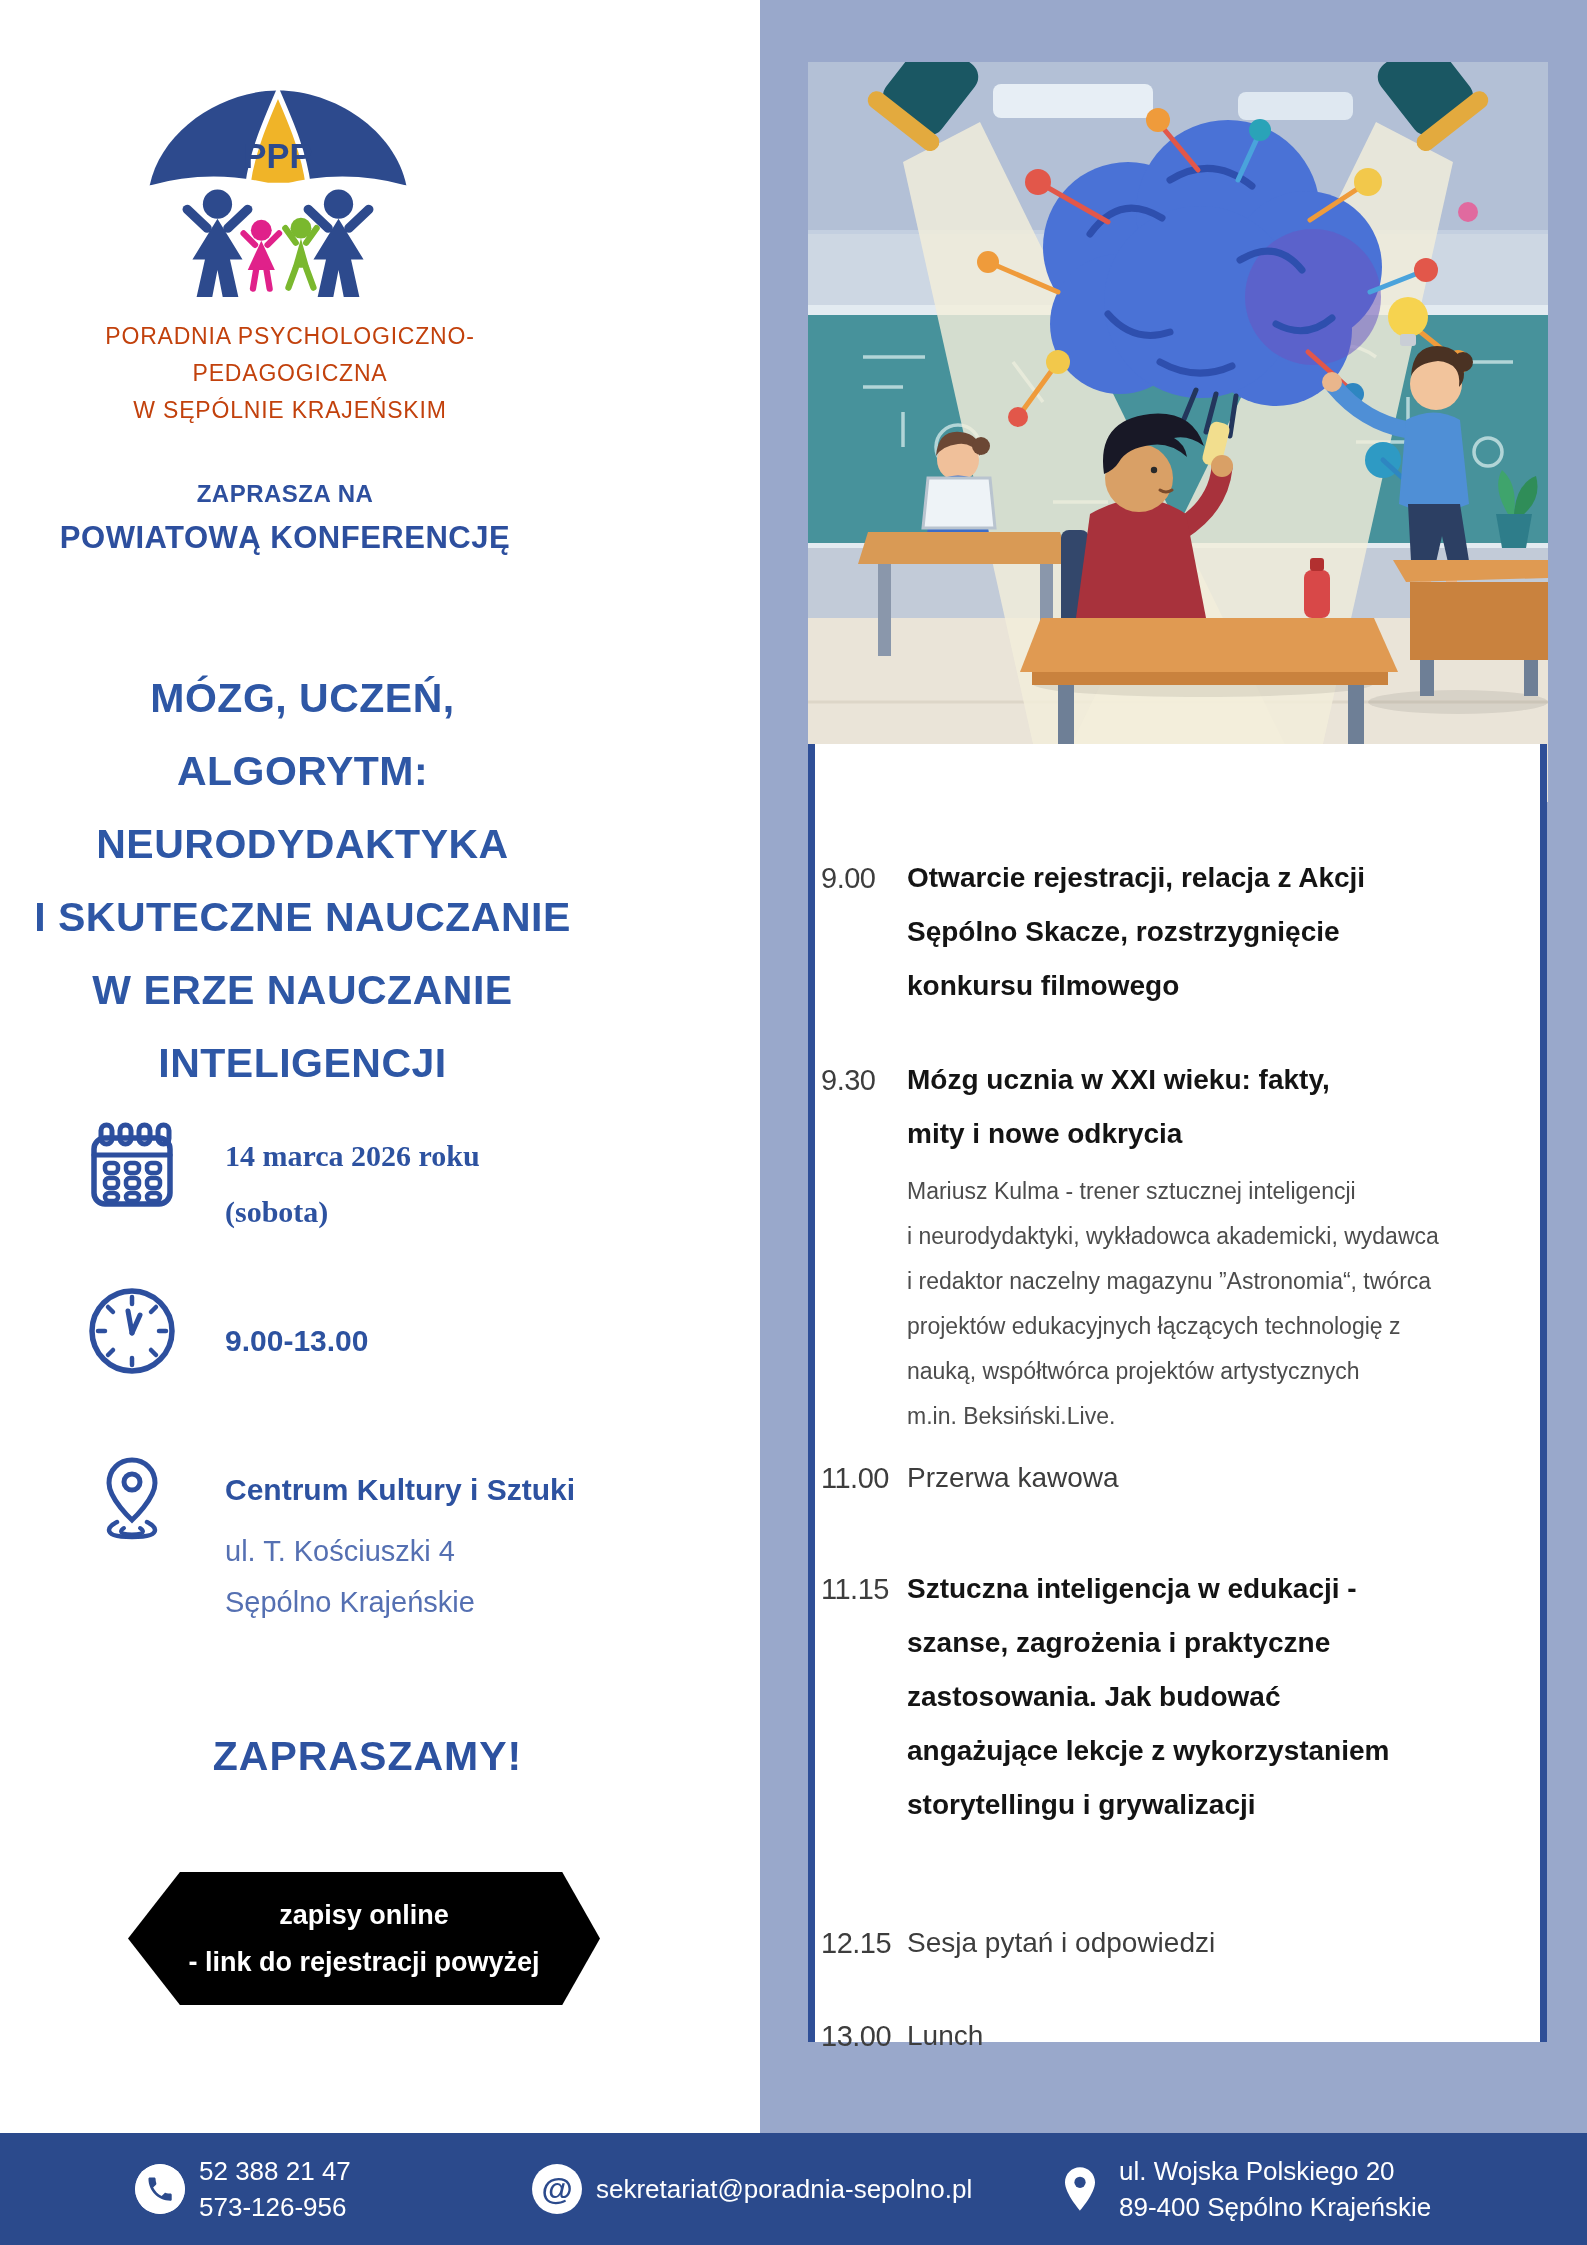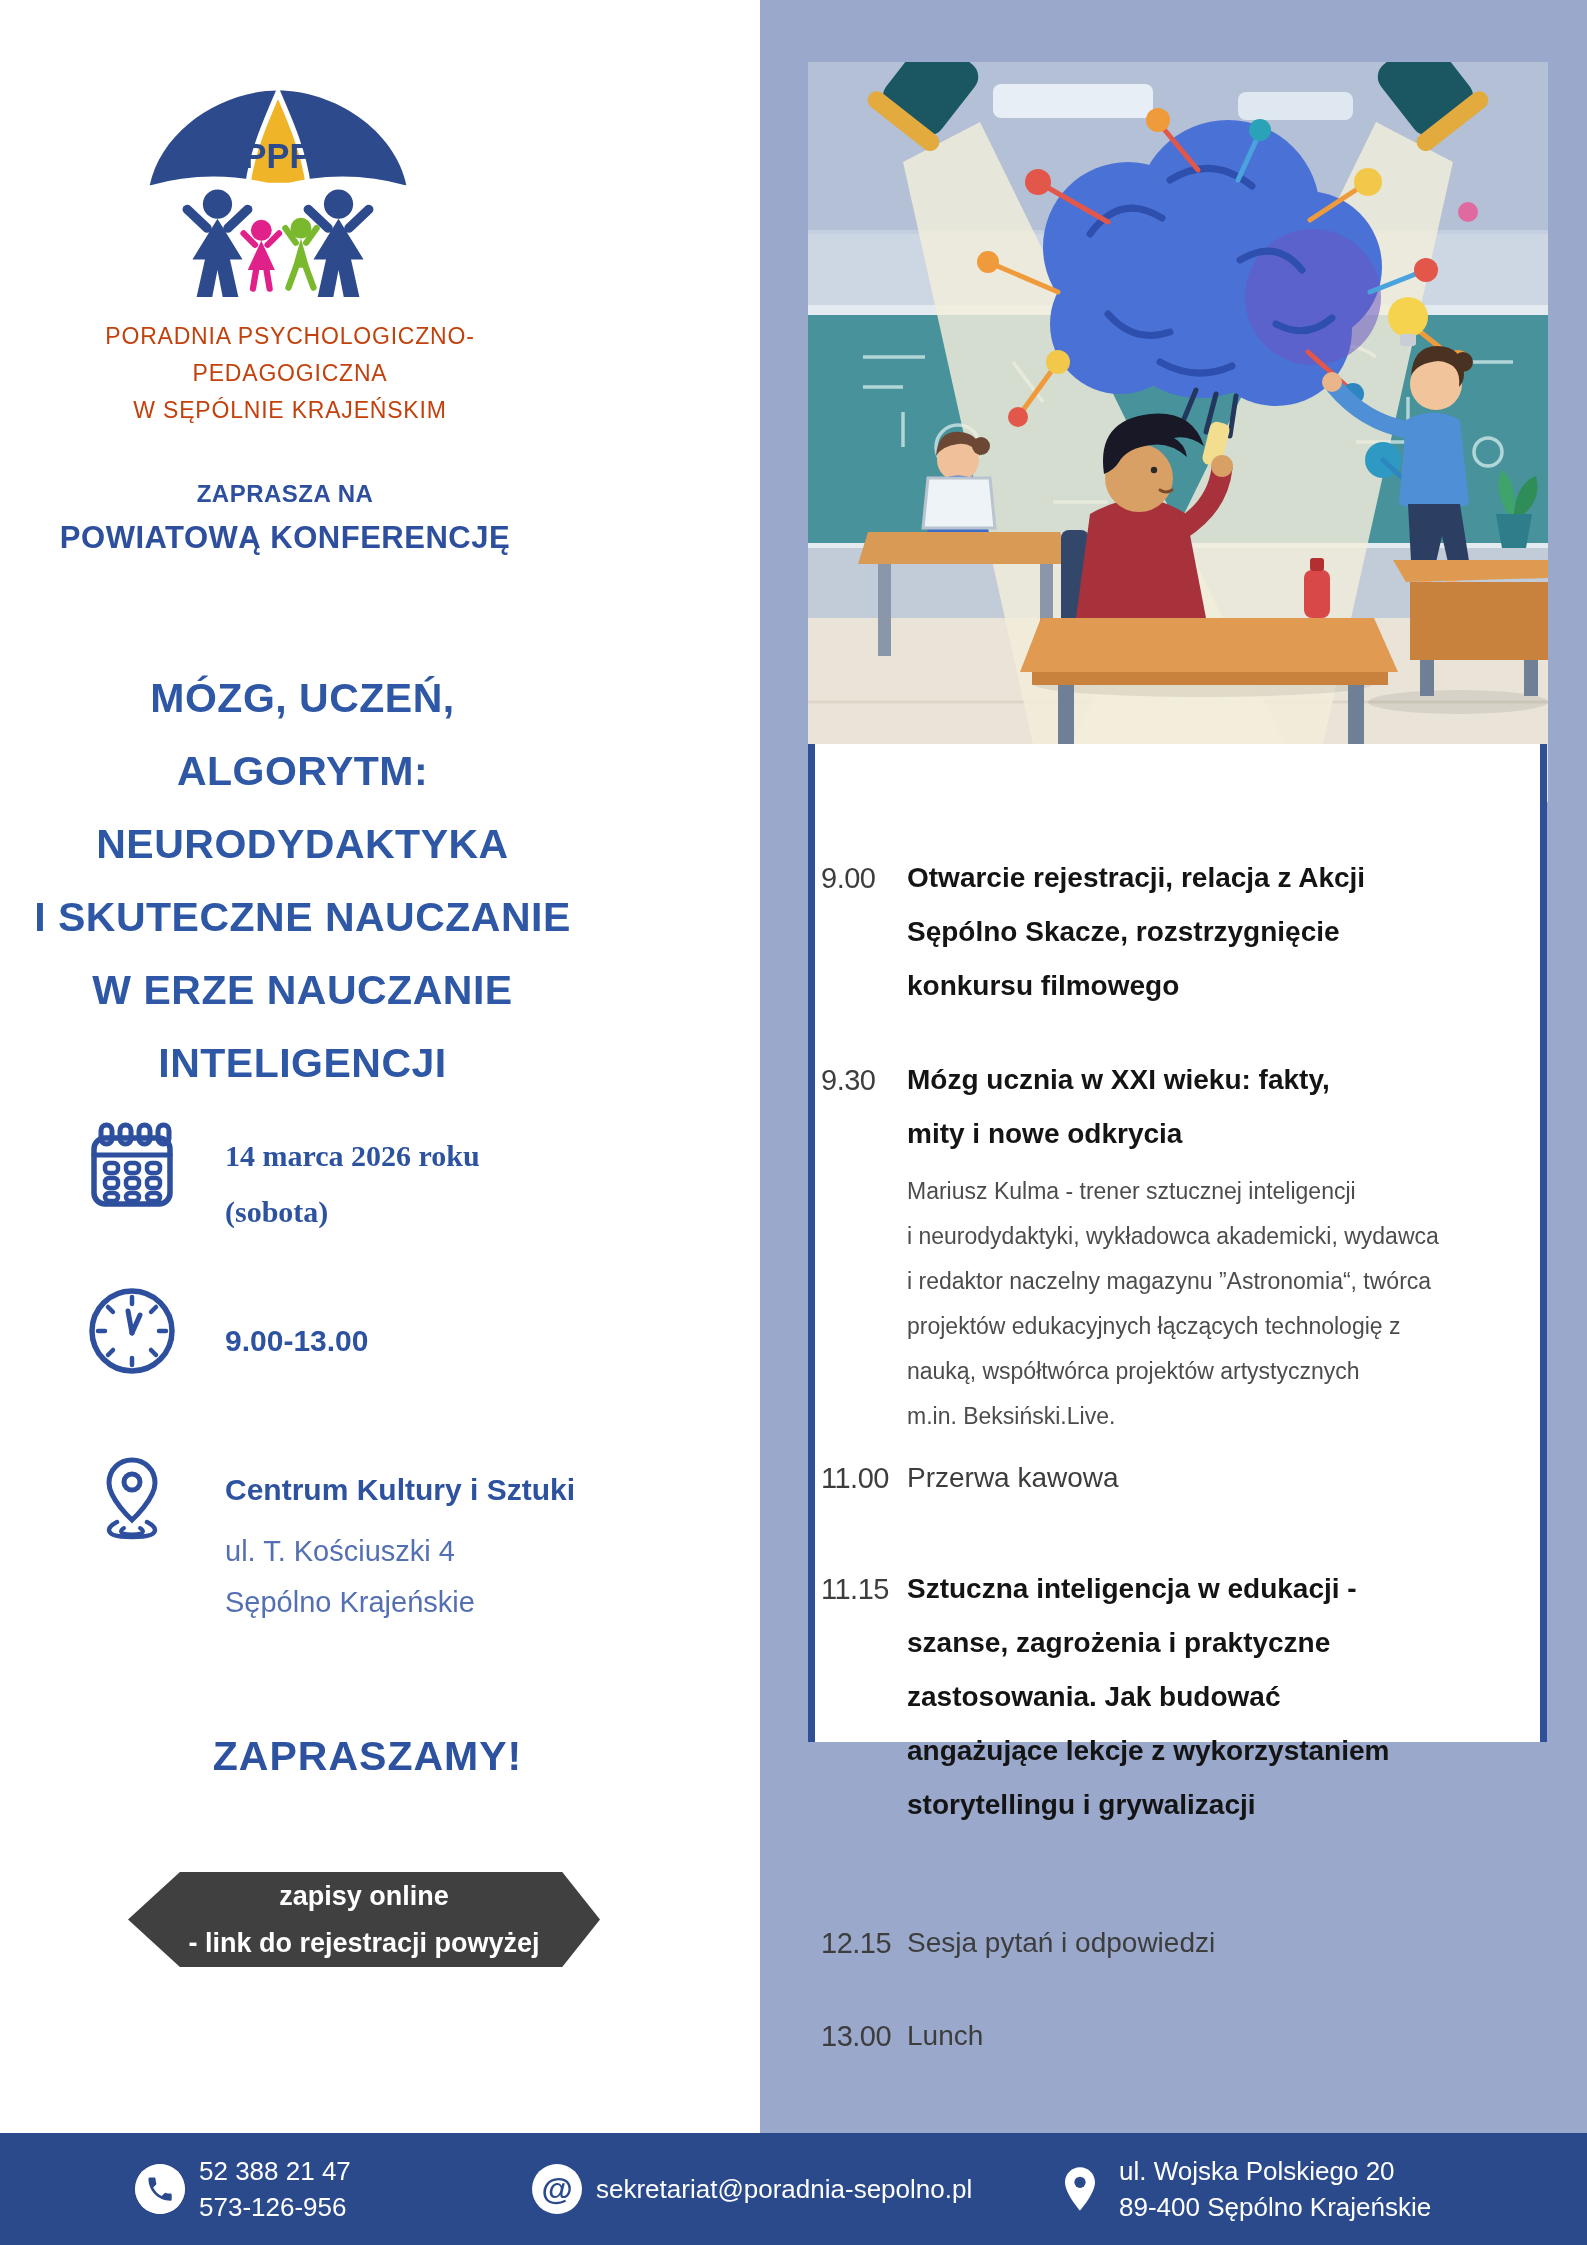--- a/index.html
+++ b/index.html
@@ -2,21 +2,21 @@
 <html><head>
 <meta charset="utf-8">
 <style>
   html,body{margin:0;padding:0;}
   body{font-family:"Liberation Sans",sans-serif;}
   .poster{position:relative;width:1587px;height:2245px;background:#ffffff;overflow:hidden;}
 
   
   .right-col{position:absolute;left:760px;top:0;width:827px;height:2133px;background:#99a8cb;}
   .illustration{position:absolute;left:48px;top:62px;width:740px;height:740px;display:block;}
-  .agenda-panel{position:absolute;left:48px;top:744px;width:739px;height:998px;background:#ffffff;
+  .agenda-panel{position:absolute;left:48px;top:744px;width:739px;height:1298px;background:#ffffff;
     border-left:7px solid #2f4f97;border-right:7px solid #2f4f97;box-sizing:border-box;}
   .agenda-row{position:absolute;left:6px;width:712px;display:flex;}
   .agenda-time{width:86px;flex-shrink:0;font-size:29px;font-weight:300;color:#3d3d3d;letter-spacing:-0.5px;}
   .agenda-content{flex:1;}
   .agenda-title{font-size:28px;line-height:54px;margin-top:-11px;white-space:pre-line;color:#141414;}
   .agenda-title.bold{font-weight:700;}
   .agenda-title.light{font-weight:300;color:#3d3d3d;}
   .agenda-desc{font-size:23px;line-height:45px;font-weight:300;color:#4c4c4c;white-space:pre-line;margin-top:8px;}
 
   
@@ -26,21 +26,21 @@
   .invite{position:absolute;left:45px;top:480px;width:480px;text-align:center;color:#2d4f9e;}
   .invite .l1{font-size:24px;font-weight:700;letter-spacing:0.5px;}
   .invite .l2{font-size:31px;font-weight:700;letter-spacing:0.5px;margin-top:12px;}
   .main-title{position:absolute;left:25px;top:662px;width:555px;text-align:center;color:#2e57a5;
     font-size:41px;font-weight:700;line-height:73px;letter-spacing:0.5px;}
   .detail-icon{position:absolute;left:84px;width:96px;height:96px;}
   .detail-text{position:absolute;left:225px;color:#2d52a0;font-size:30px;font-weight:700;line-height:56px;}
   .detail-text .thin{font-weight:300;color:#5570b2;font-size:29px;line-height:51px;}
   .zapraszamy{position:absolute;left:140px;top:1733px;width:455px;text-align:center;
     color:#2d52a0;font-size:41px;font-weight:700;letter-spacing:1px;}
-  .badge{position:absolute;left:128px;top:1872px;width:472px;height:95px;background:#404040;
+  .badge{position:absolute;left:128px;top:1872px;width:472px;height:133px;background:#000000;
     clip-path:polygon(0 50%,11% 0,92% 0,100% 50%,92% 100%,11% 100%);
     display:flex;flex-direction:column;justify-content:center;align-items:center;}
   .badge div{color:#ffffff;font-size:27px;font-weight:700;line-height:47px;}
 
   
   .footer{position:absolute;left:0;top:2133px;width:1587px;height:112px;background:#2b4a8c;}
   .footer-group{position:absolute;top:0;height:112px;display:flex;align-items:center;gap:14px;}
   .footer-text{color:#ffffff;font-size:26px;font-weight:300;line-height:36px;}
   .round-icon{width:50px;height:50px;border-radius:50%;background:#ffffff;display:flex;
     align-items:center;justify-content:center;flex-shrink:0;}

